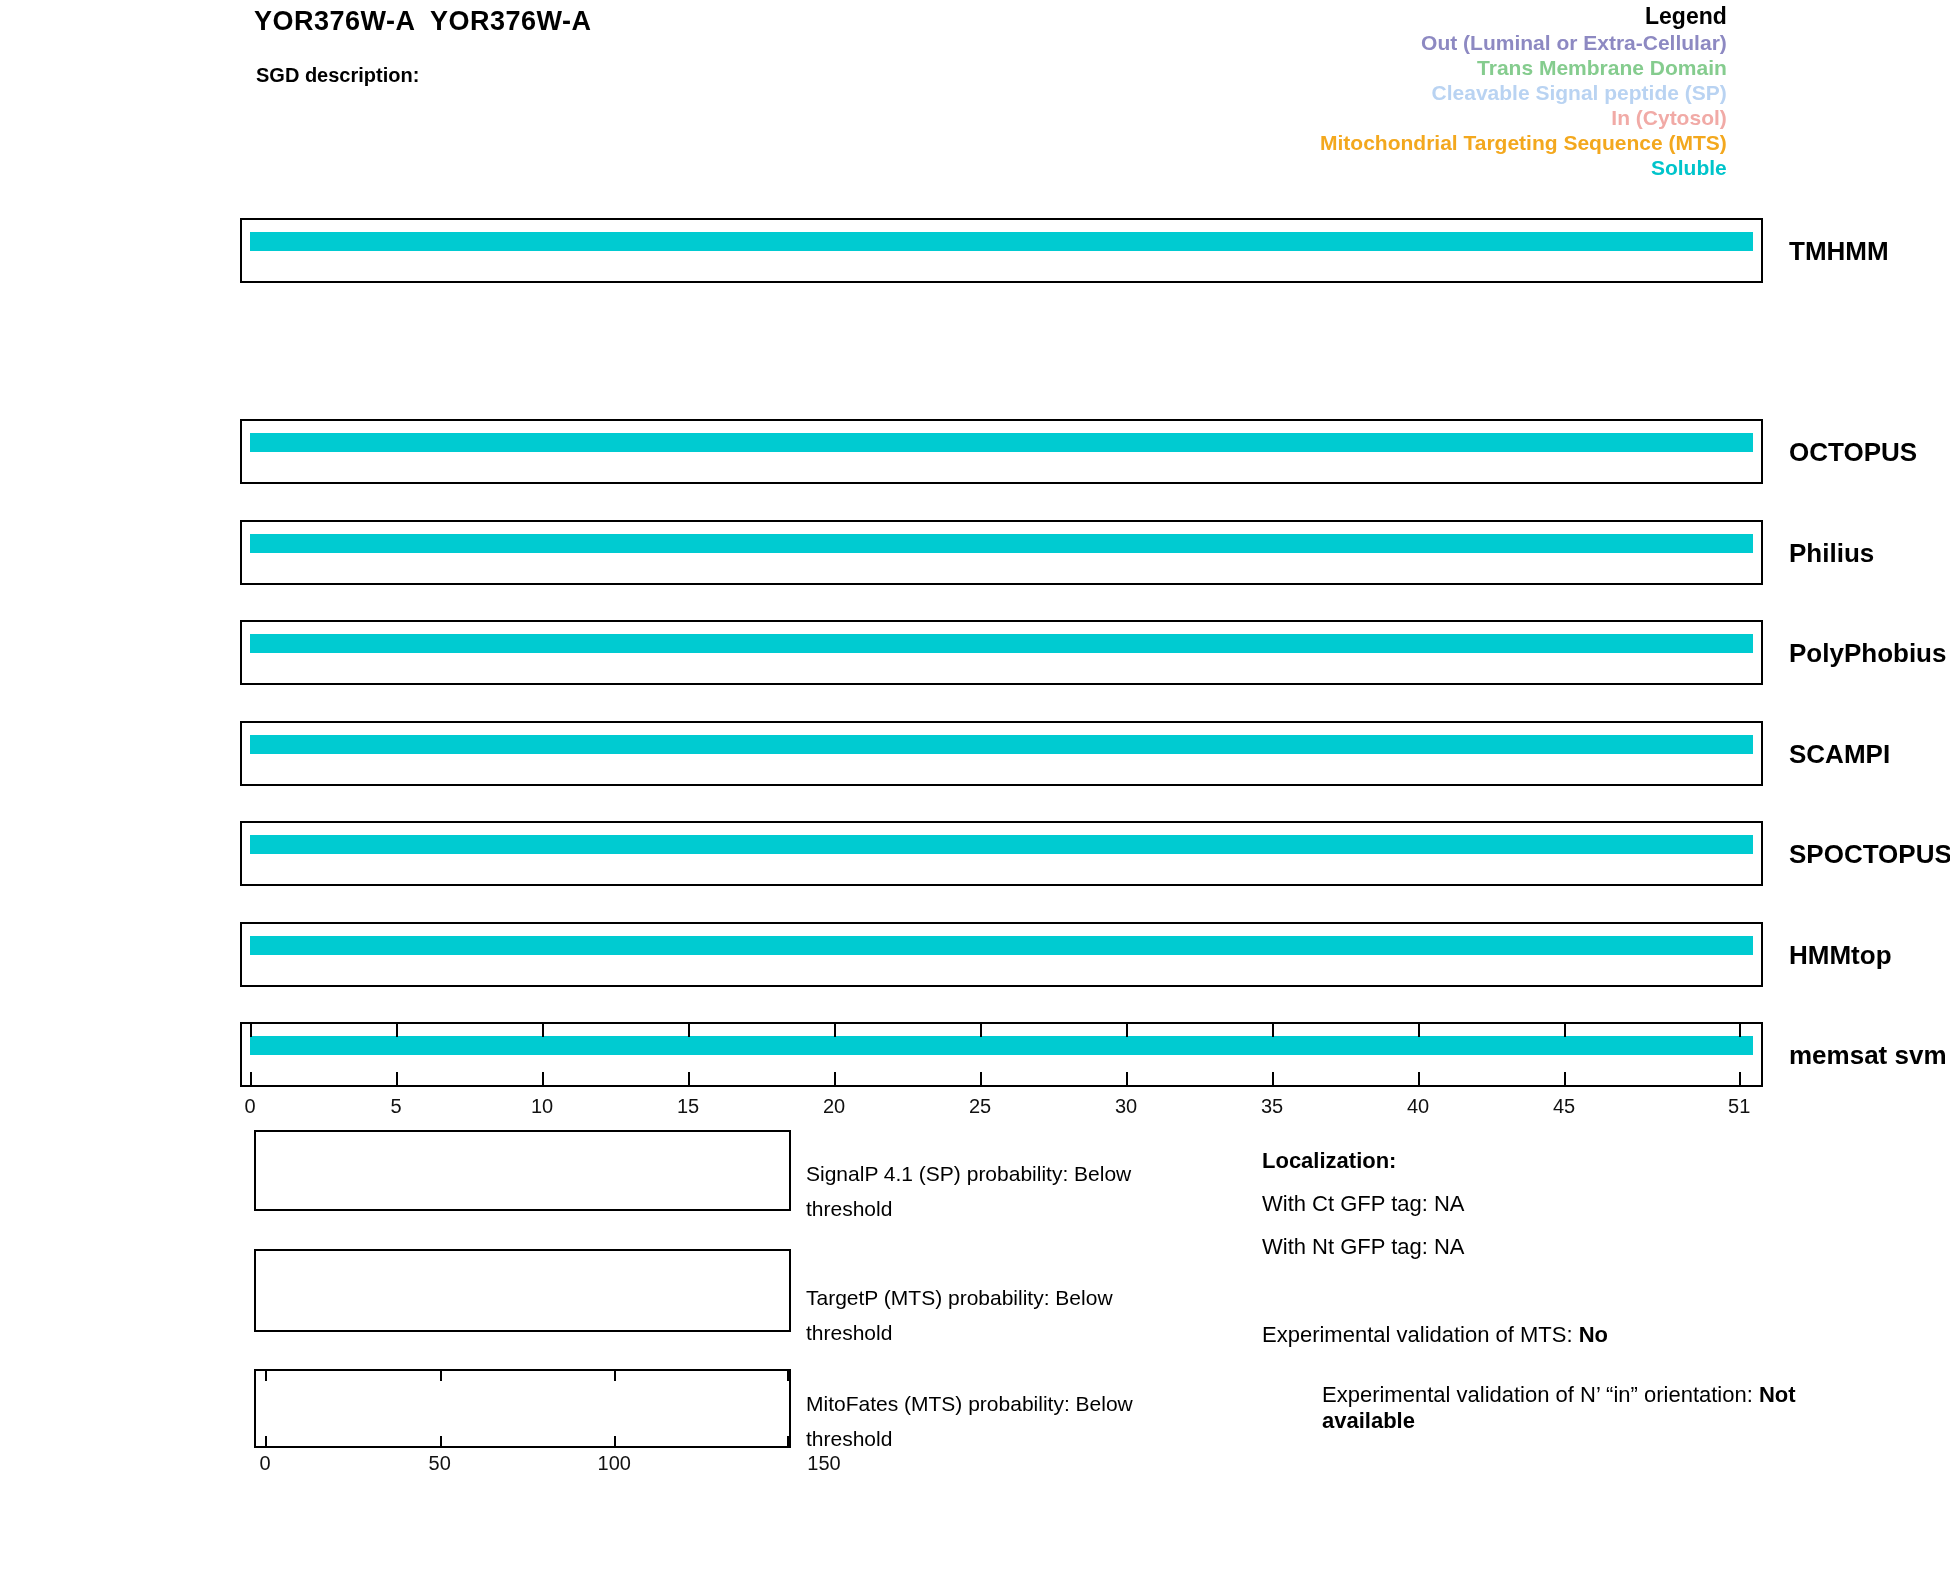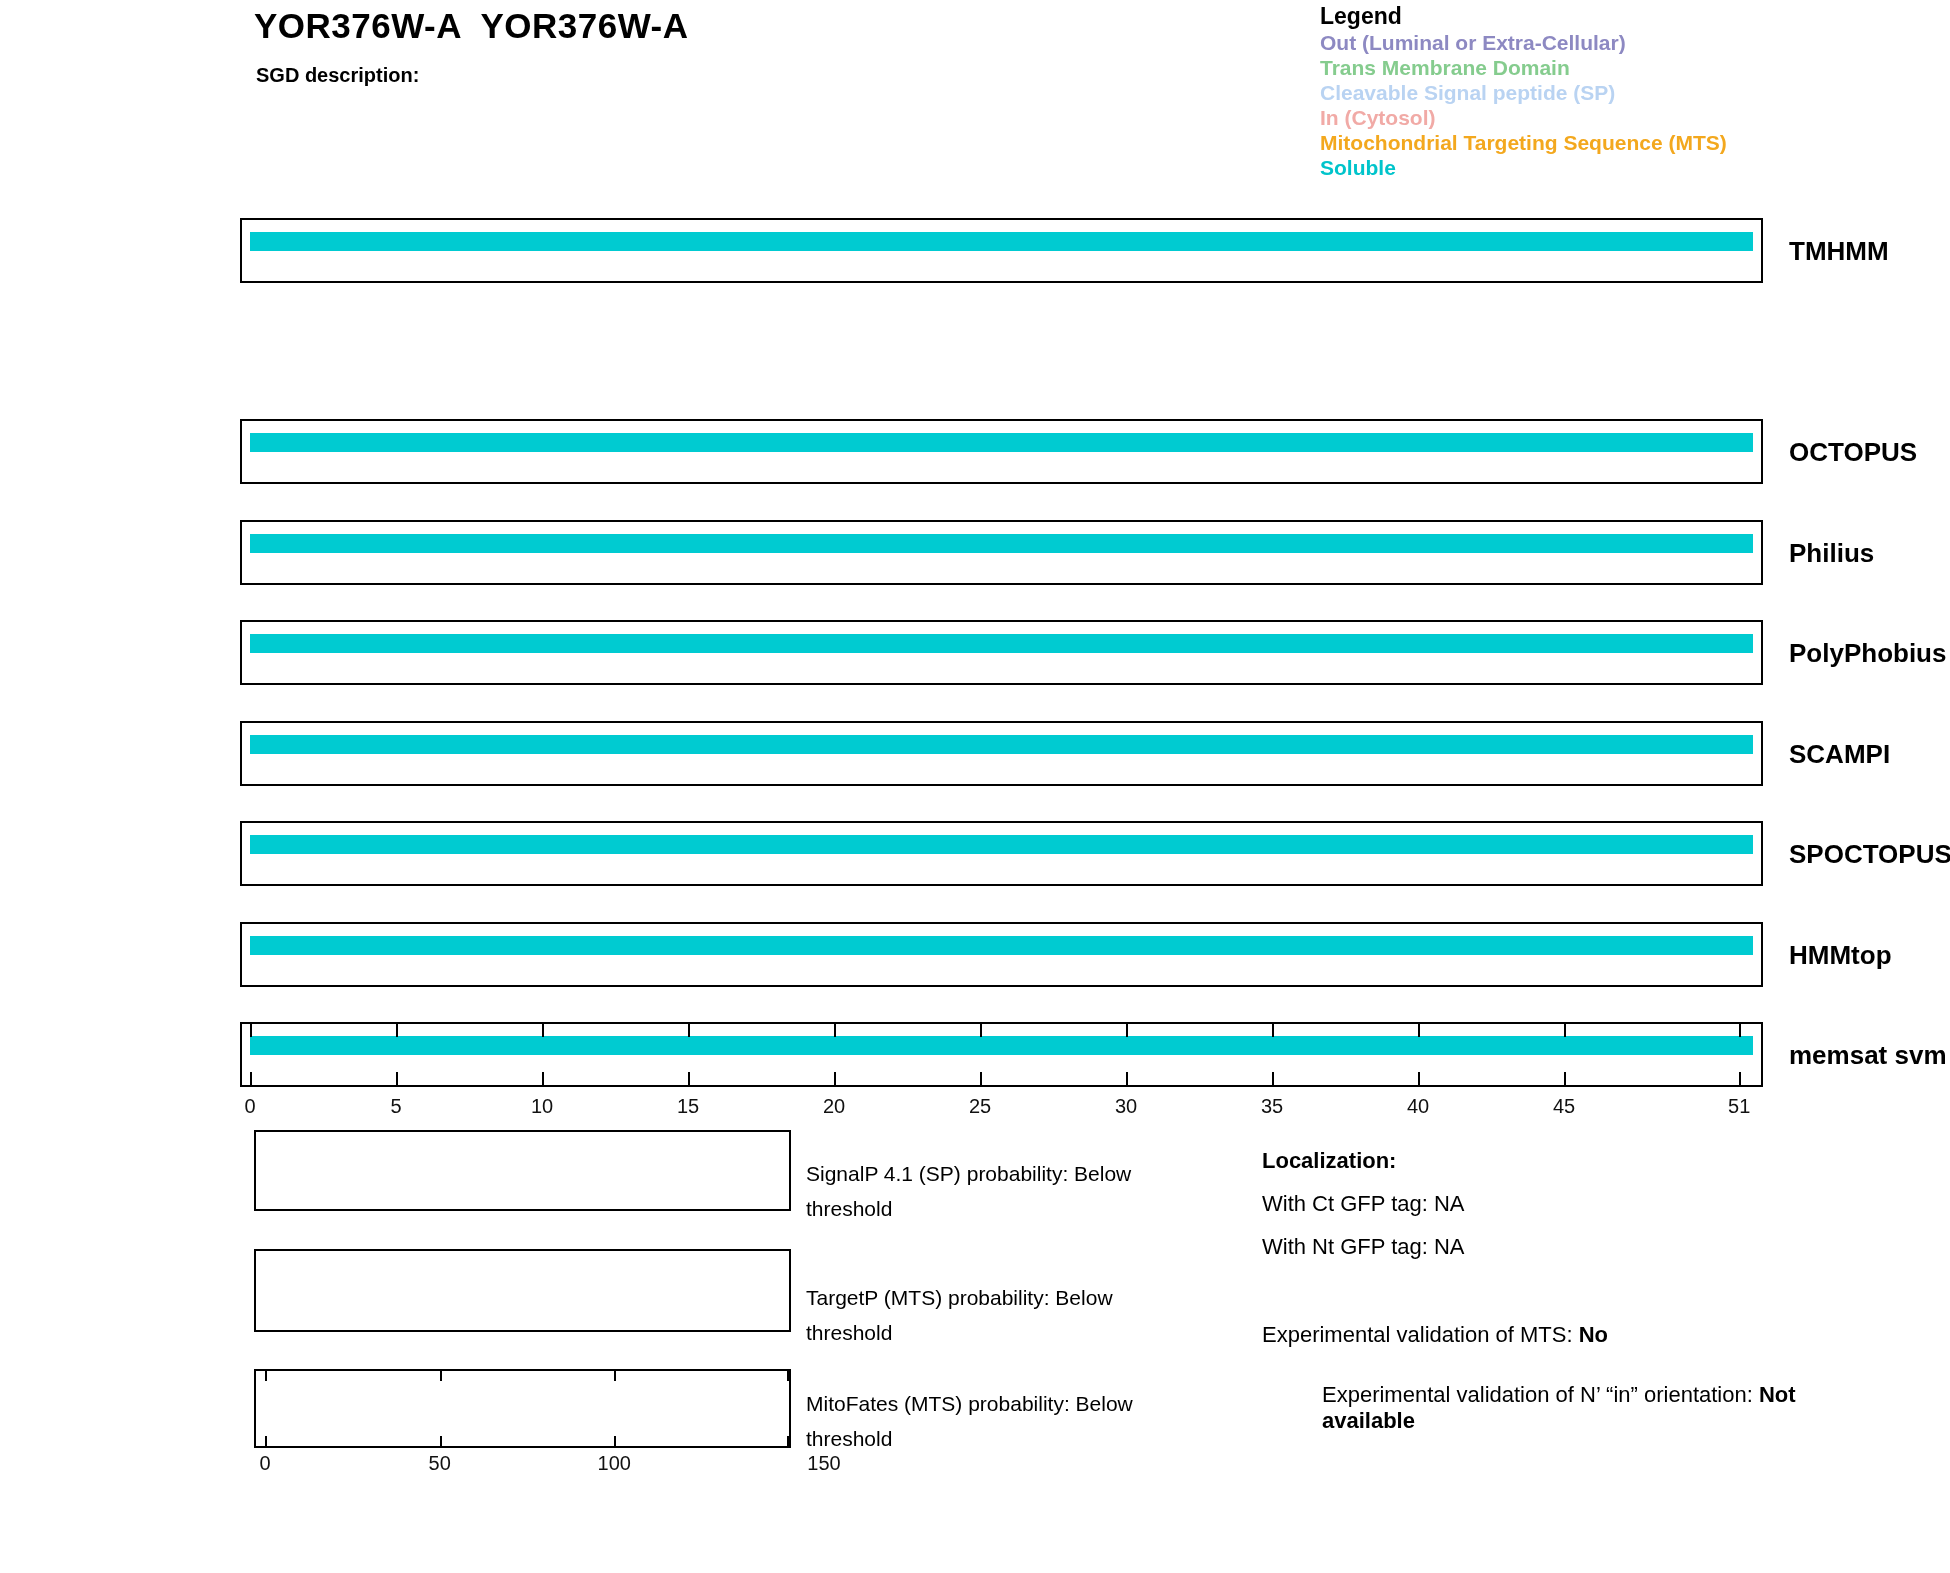--- a/index.html
+++ b/index.html
@@ -2,25 +2,25 @@
 <html><head>
 <meta charset="utf-8">
 <style>
   html,body{margin:0;padding:0;background:#ffffff;}
   #canvas{
     position:relative;width:1950px;height:1573px;background:#ffffff;
     font-family:"Liberation Sans",sans-serif;color:#000;overflow:hidden;
   }
   .abs{position:absolute;}
   
-  .page-title{left:254px;top:6px;font-size:35px;font-weight:bold;white-space:pre;letter-spacing:.5px;}
+  .page-title{left:254px;top:6px;font-size:27px;font-weight:bold;white-space:pre;letter-spacing:.5px;}
   .sgd-label{left:256px;top:64px;font-size:20px;font-weight:bold;}
   .sgd-desc{left:256px;top:87px;font-size:20px;}
   
-  .legend{left:1320px;top:4px;line-height:25px;}
+  .legend{left:1320px;top:4px;line-height:25px;text-align:right;}
   .legend-title{font-size:23px;font-weight:bold;margin-bottom:1px;}
   .legend-item{font-size:21px;font-weight:bold;white-space:nowrap;}
   
   .track{left:240px;width:1523px;height:65px;border:2px solid #000;box-sizing:border-box;background:#fff;}
   .track .bar{position:absolute;left:8px;right:8px;top:12px;height:19px;background:#00cbd1;}
   .track .track-label{
     position:absolute;left:calc(100% + 28px);top:50%;transform:translateY(-50%);
     font-size:26px;font-weight:bold;white-space:nowrap;
   }
   .tick{position:absolute;width:2px;background:#000;}

